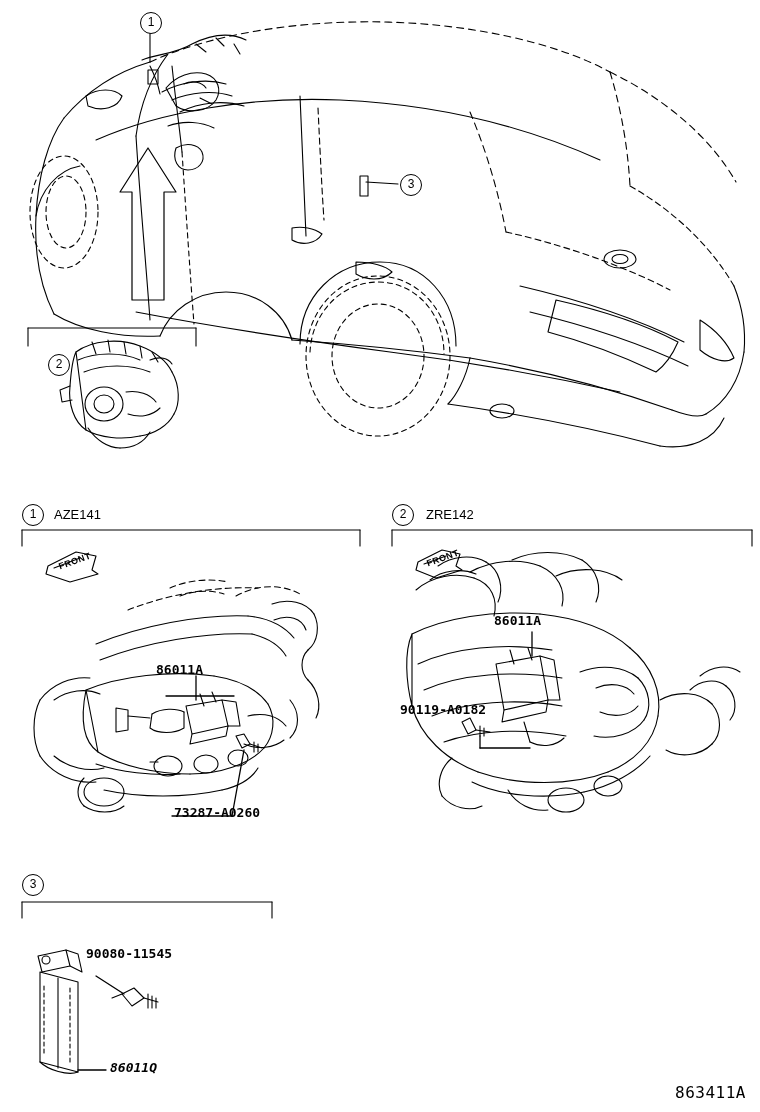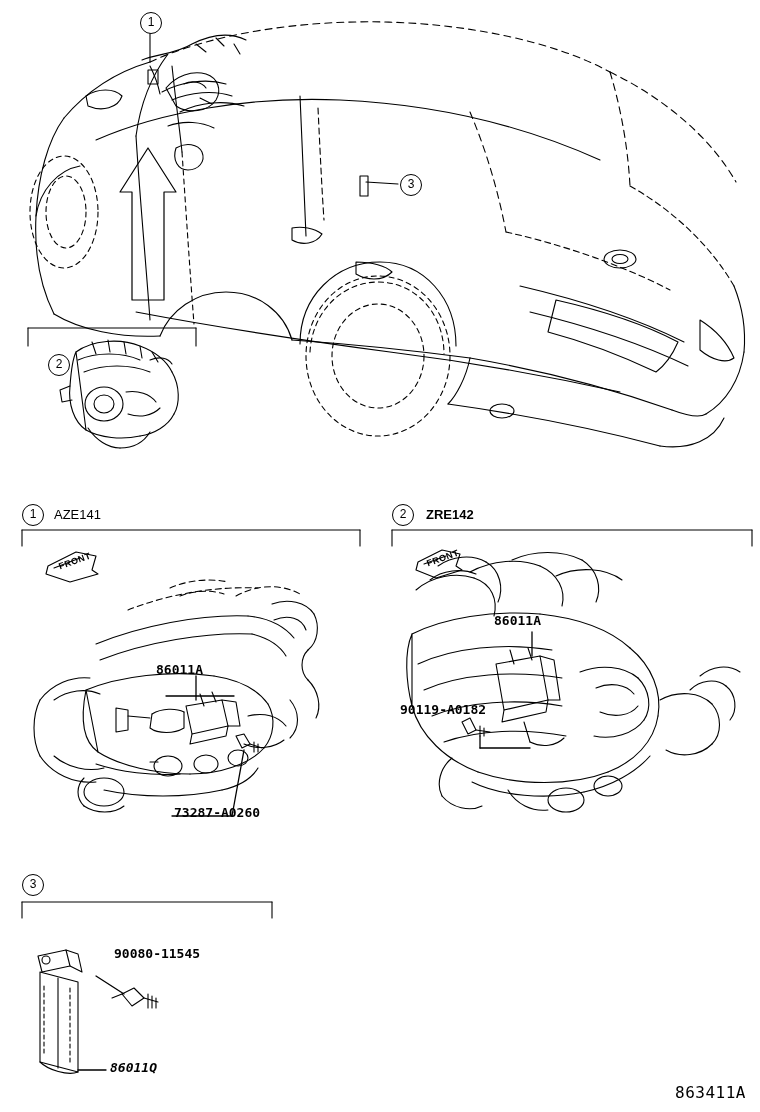--- a/index.html
+++ b/index.html
@@ -357,31 +357,31 @@
   </svg>
 
   <div class="callout-num" style="left:140px; top:12px;">1</div>
   <div class="callout-num" style="left:48px; top:354px;">2</div>
   <div class="callout-num" style="left:400px; top:174px;">3</div>
 
   <div class="callout-num" style="left:22px; top:504px;">1</div>
   <div class="label sectno" style="left:54px; top:507px;">AZE141</div>
 
   <div class="callout-num" style="left:392px; top:504px;">2</div>
-  <div class="label sectno" style="left:426px; top:507px;font-weight:bold;">ZRE142</div>
+  <div class="label sectno" style="left:426px; top:507px;">ZRE142</div>
 
   <div class="callout-num" style="left:22px; top:874px;">3</div>
 
   <div class="front-word" style="left:58px; top:556px; transform:rotate(-20deg);">FRONT</div>
   <div class="front-word" style="left:426px; top:553px; transform:rotate(-20deg);">FRONT</div>
 
   <div class="label partno" style="left:156px; top:662px;">86011A</div>
   <div class="label partno" style="left:174px; top:805px;">73287-A0260</div>
 
   <div class="label partno" style="left:494px; top:613px;">86011A</div>
   <div class="label partno" style="left:400px; top:702px;">90119-A0182</div>
 
-  <div class="label partno" style="left:86px; top:946px;margin-left:28px;">90080-11545</div>
+  <div class="label partno" style="left:86px; top:946px;">90080-11545</div>
   <div class="label partno" style="left:110px; top:1060px;font-style:italic;">86011Q</div>
 
   <div class="footer-code">863411A</div>
 
 </div>
 
 </body></html>

